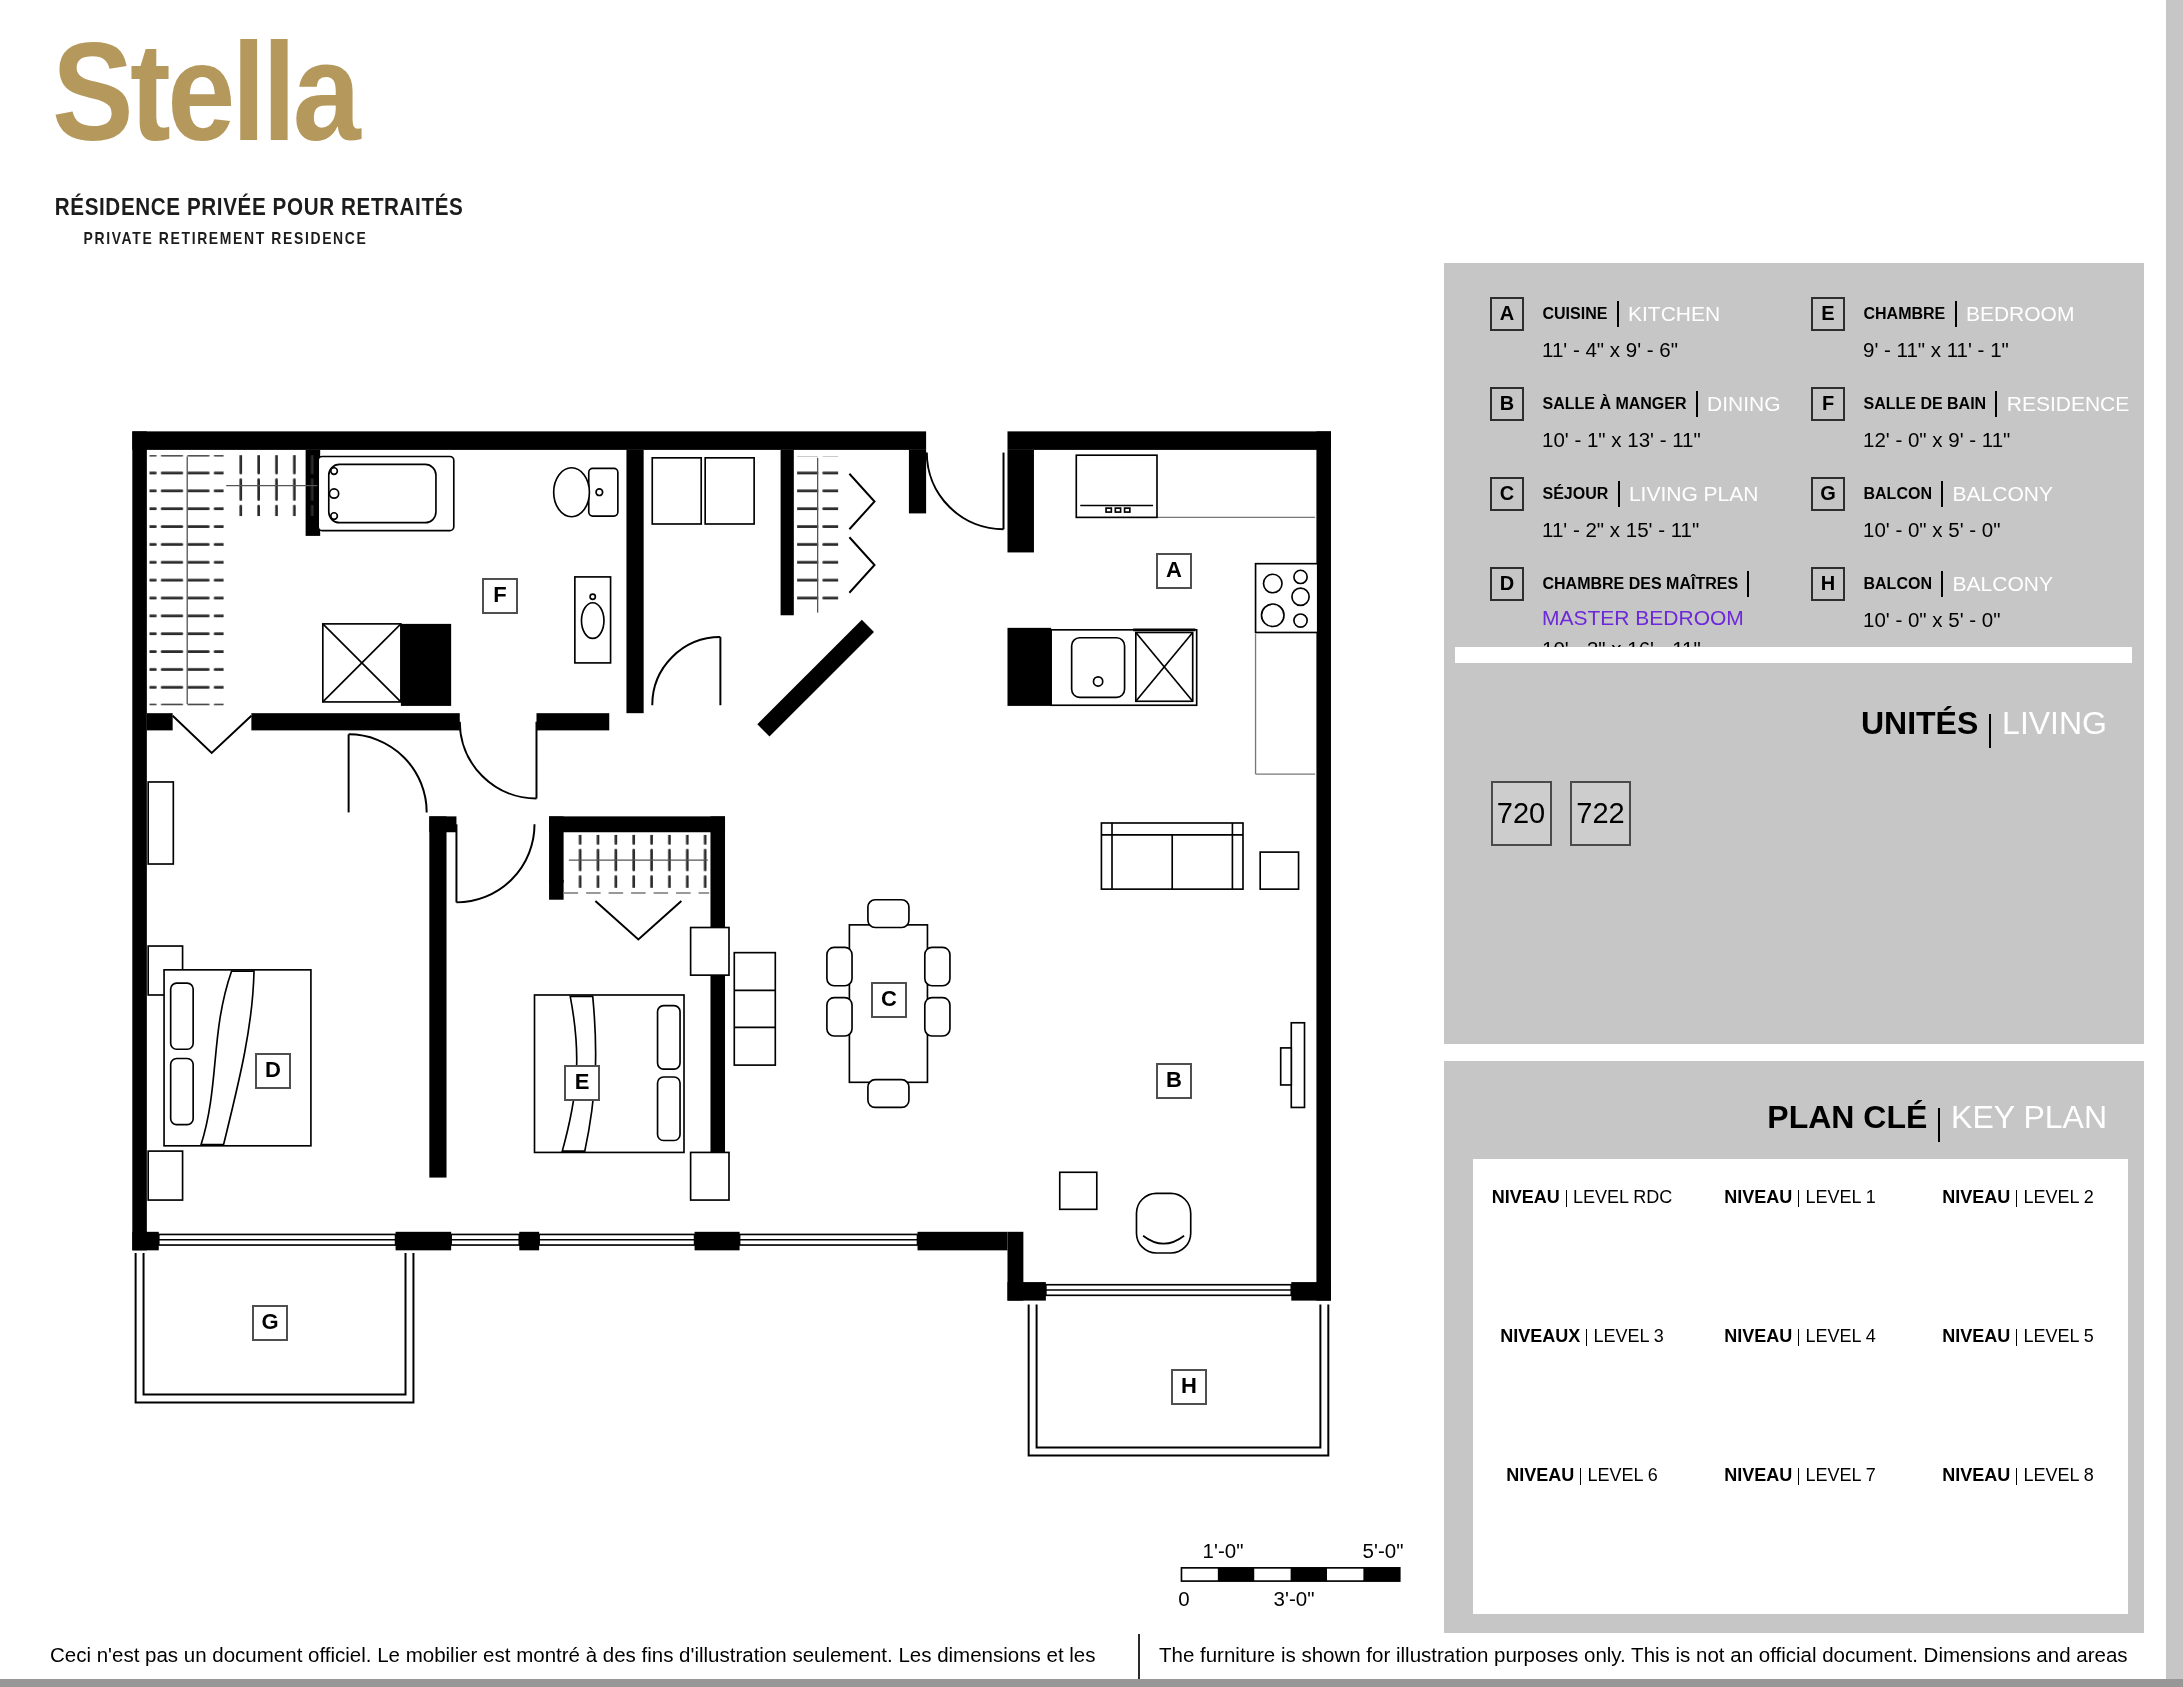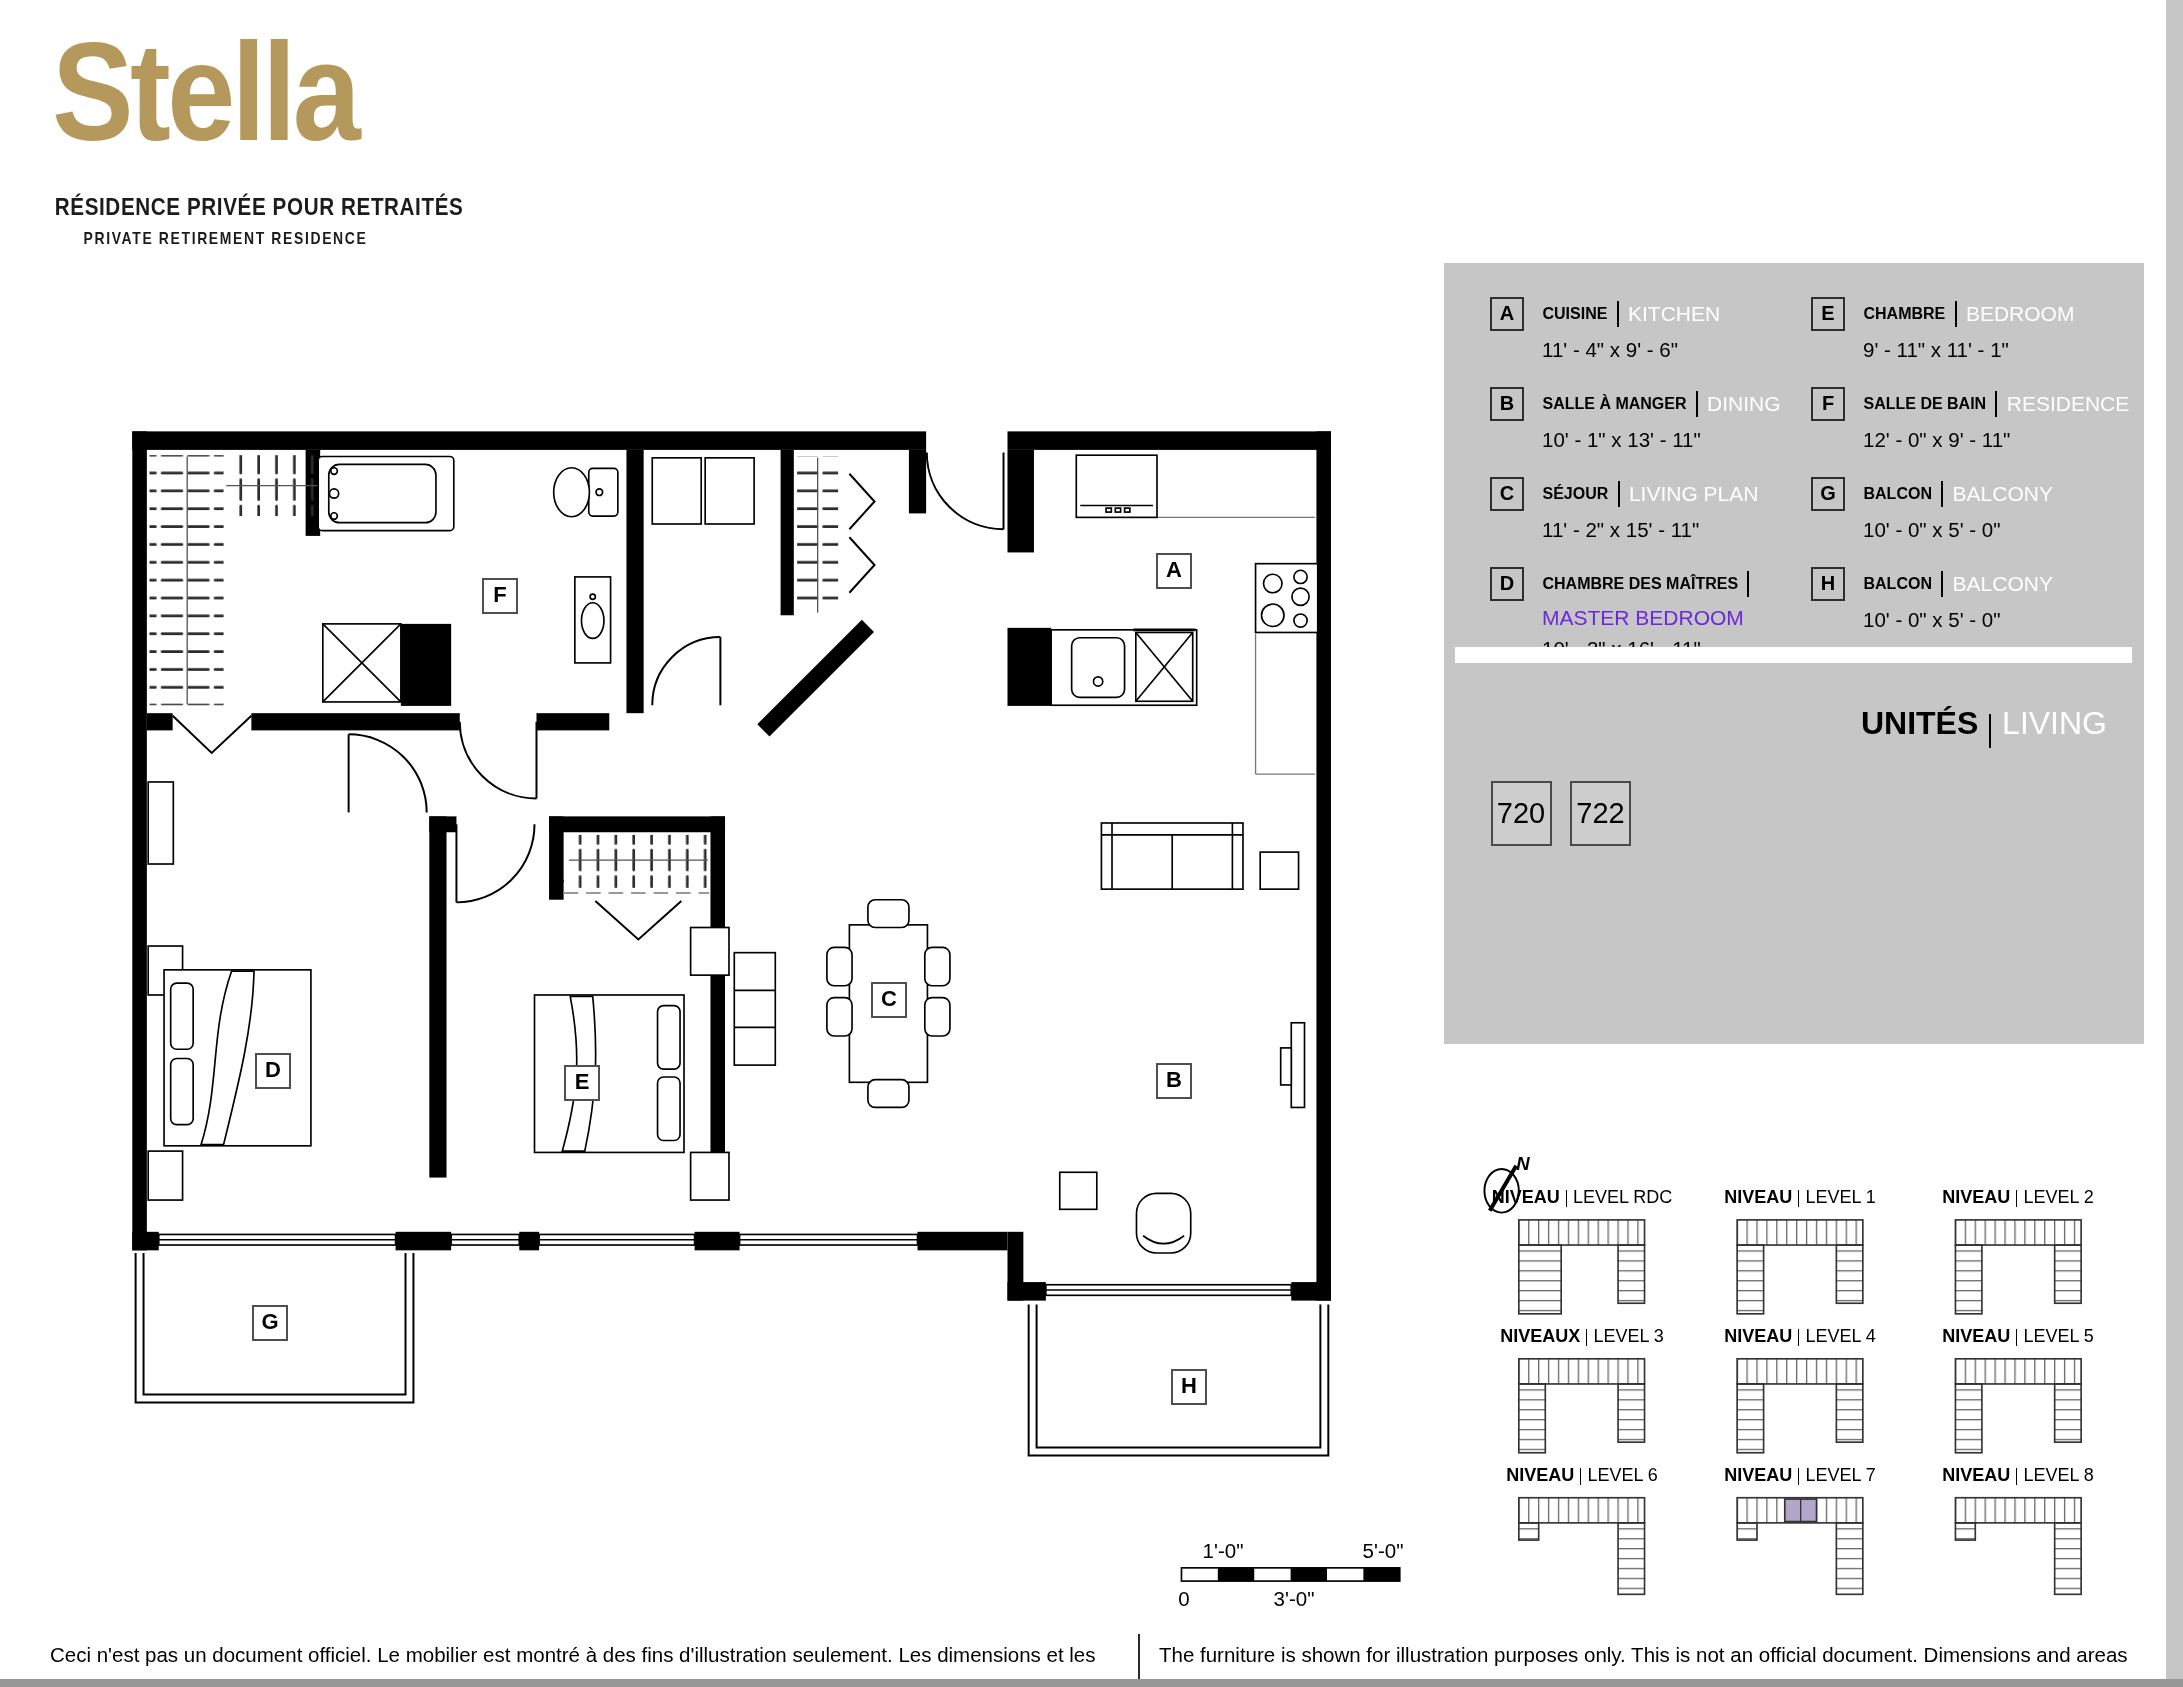--- a/index.html
+++ b/index.html
@@ -362,20 +362,26 @@
           <div class="leg-dim">10' - 0" x 5' - 0"</div>
         </div>
       </div>
     <div id="leg-divider"></div>
     <div id="unites-line">
       <span class="fr-b f48">UNITÉS</span><span class="unit-vbar"></span><span class="wh f48">LIVING</span>
     </div>
     <div id="unit-boxes"><span class="unit-box">720</span><span class="unit-box">722</span></div>
   </div>
 
+  <div id="kp" class="panel">
+    <div id="kp-title">
+      <span class="fr-b f48">PLAN CLÉ</span><span class="unit-vbar"></span><span class="wh f48">KEY PLAN</span>
+    </div>
+    <div id="kp-white"></div>
+  </div>
   <div id="kp-labels">
       <div class="kp-label" style="left: 1473px; top: 1187px;"><b>NIVEAU</b><span class="kp-vbar"></span><span>LEVEL RDC</span></div>
       <div class="kp-label" style="left: 1691px; top: 1187px;"><b>NIVEAU</b><span class="kp-vbar"></span><span>LEVEL 1</span></div>
       <div class="kp-label" style="left: 1909px; top: 1187px;"><b>NIVEAU</b><span class="kp-vbar"></span><span>LEVEL 2</span></div>
       <div class="kp-label" style="left: 1473px; top: 1326px;"><b>NIVEAUX</b><span class="kp-vbar"></span><span>LEVEL 3</span></div>
       <div class="kp-label" style="left: 1691px; top: 1326px;"><b>NIVEAU</b><span class="kp-vbar"></span><span>LEVEL 4</span></div>
       <div class="kp-label" style="left: 1909px; top: 1326px;"><b>NIVEAU</b><span class="kp-vbar"></span><span>LEVEL 5</span></div>
       <div class="kp-label" style="left: 1473px; top: 1465px;"><b>NIVEAU</b><span class="kp-vbar"></span><span>LEVEL 6</span></div>
       <div class="kp-label" style="left: 1691px; top: 1465px;"><b>NIVEAU</b><span class="kp-vbar"></span><span>LEVEL 7</span></div>
       <div class="kp-label" style="left: 1909px; top: 1465px;"><b>NIVEAU</b><span class="kp-vbar"></span><span>LEVEL 8</span></div>

